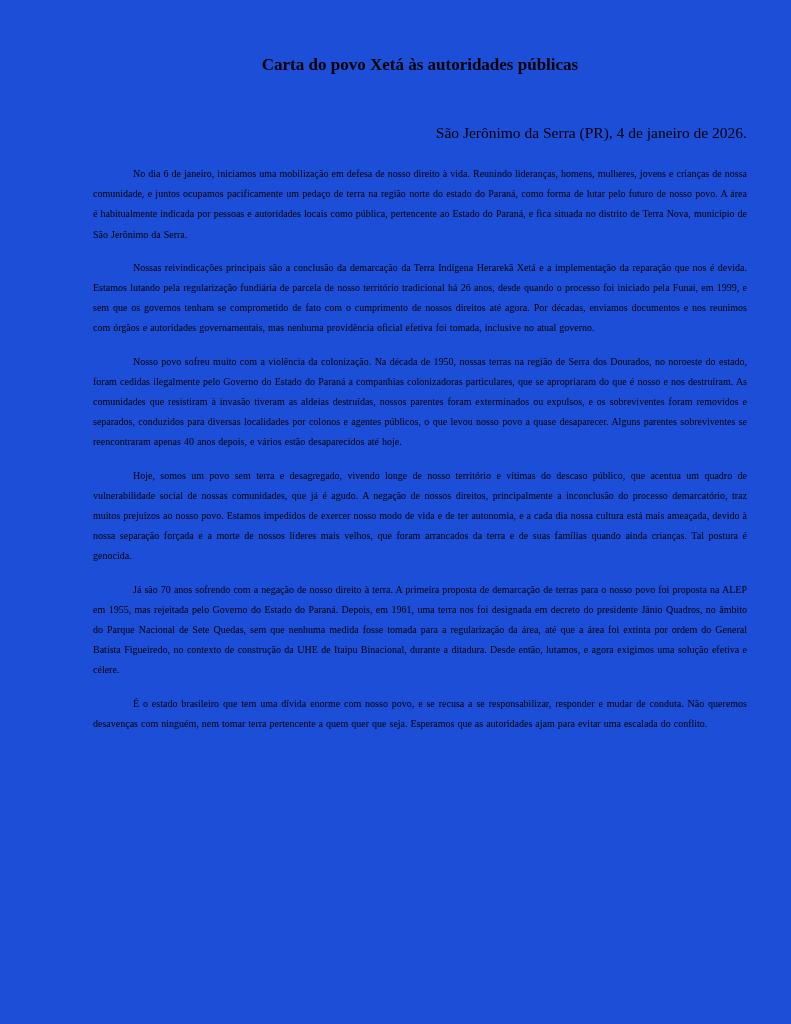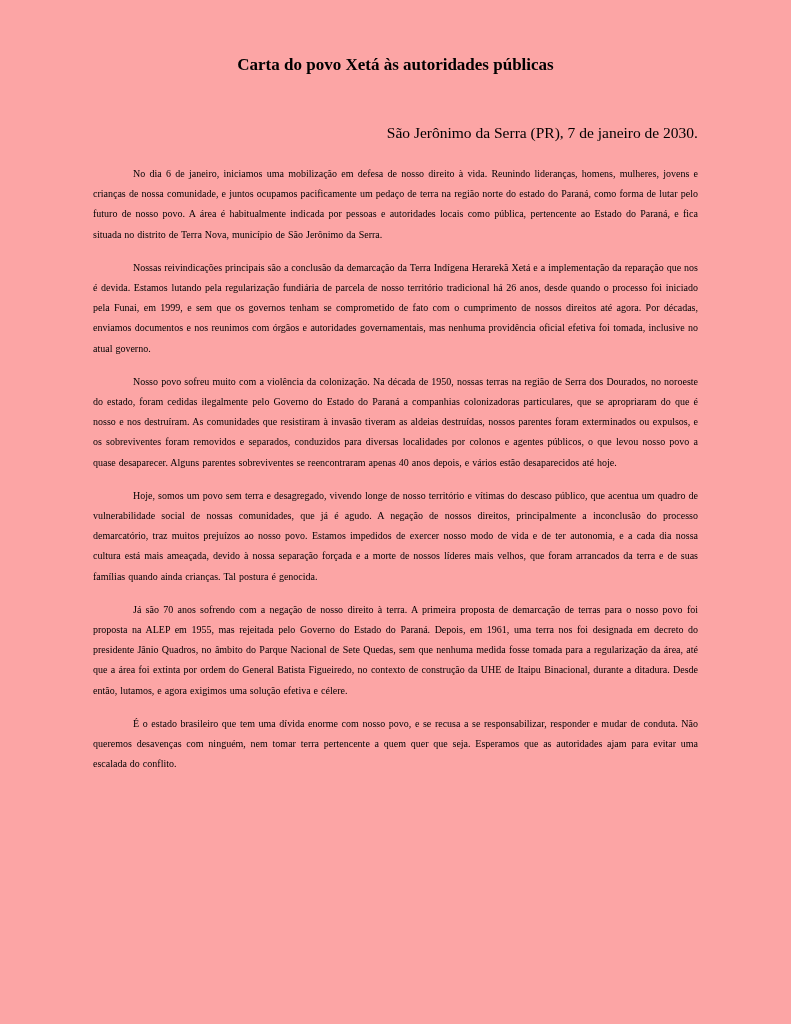--- a/index.html
+++ b/index.html
@@ -6,25 +6,25 @@
   html, body {
     margin: 0;
     padding: 0;
     background: #ffffff;
   }
   .page {
     position: relative;
     width: 791px;
     height: 1024px;
     margin: 0 auto;
-    background: #fca5a5;
+    background: #1d4ed8;
     color: #000000;
     font-family: "Liberation Serif", "DejaVu Serif", serif;
     box-sizing: border-box;
-    padding: 54px 93px 0 93px;
+    padding: 54px 44px 0 93px;
     overflow: hidden;
   }
   .doc-title {
     font-size: 17px;
     font-weight: bold;
     text-align: center;
     margin: 0;
     line-height: 22px;
   }
   .dateline {
@@ -44,21 +44,21 @@
     margin: 0 0 13px 0;
     word-spacing: 0.5px;
   }
 </style>
 </head>
 <body>
 
 <div class="page">
   <h1 class="doc-title">Carta do povo Xetá às autoridades públicas</h1>
 
-  <div class="dateline">São Jerônimo da Serra (PR), 7 de janeiro de 2030.</div>
+  <div class="dateline">São Jerônimo da Serra (PR), 4 de janeiro de 2026.</div>
 
   <div class="body-text">
     <p>No dia 6 de janeiro, iniciamos uma mobilização em defesa de nosso direito à vida. Reunindo lideranças, homens, mulheres, jovens e crianças de nossa comunidade, e juntos ocupamos pacificamente um pedaço de terra na região norte do estado do Paraná, como forma de lutar pelo futuro de nosso povo. A área é habitualmente indicada por pessoas e autoridades locais como pública, pertencente ao Estado do Paraná, e fica situada no distrito de Terra Nova, município de São Jerônimo da Serra.</p>
     <p>Nossas reivindicações principais são a conclusão da demarcação da Terra Indígena Herarekã Xetá e a implementação da reparação que nos é devida. Estamos lutando pela regularização fundiária de parcela de nosso território tradicional há 26 anos, desde quando o processo foi iniciado pela Funai, em 1999, e sem que os governos tenham se comprometido de fato com o cumprimento de nossos direitos até agora. Por décadas, enviamos documentos e nos reunimos com órgãos e autoridades governamentais, mas nenhuma providência oficial efetiva foi tomada, inclusive no atual governo.</p>
     <p>Nosso povo sofreu muito com a violência da colonização. Na década de 1950, nossas terras na região de Serra dos Dourados, no noroeste do estado, foram cedidas ilegalmente pelo Governo do Estado do Paraná a companhias colonizadoras particulares, que se apropriaram do que é nosso e nos destruíram. As comunidades que resistiram à invasão tiveram as aldeias destruídas, nossos parentes foram exterminados ou expulsos, e os sobreviventes foram removidos e separados, conduzidos para diversas localidades por colonos e agentes públicos, o que levou nosso povo a quase desaparecer. Alguns parentes sobreviventes se reencontraram apenas 40 anos depois, e vários estão desaparecidos até hoje.</p>
     <p>Hoje, somos um povo sem terra e desagregado, vivendo longe de nosso território e vítimas do descaso público, que acentua um quadro de vulnerabilidade social de nossas comunidades, que já é agudo. A negação de nossos direitos, principalmente a inconclusão do processo demarcatório, traz muitos prejuízos ao nosso povo. Estamos impedidos de exercer nosso modo de vida e de ter autonomia, e a cada dia nossa cultura está mais ameaçada, devido à nossa separação forçada e a morte de nossos líderes mais velhos, que foram arrancados da terra e de suas famílias quando ainda crianças. Tal postura é genocida.</p>
     <p>Já são 70 anos sofrendo com a negação de nosso direito à terra. A primeira proposta de demarcação de terras para o nosso povo foi proposta na ALEP em 1955, mas rejeitada pelo Governo do Estado do Paraná. Depois, em 1961, uma terra nos foi designada em decreto do presidente Jânio Quadros, no âmbito do Parque Nacional de Sete Quedas, sem que nenhuma medida fosse tomada para a regularização da área, até que a área foi extinta por ordem do General Batista Figueiredo, no contexto de construção da UHE de Itaipu Binacional, durante a ditadura. Desde então, lutamos, e agora exigimos uma solução efetiva e célere.</p>
     <p>É o estado brasileiro que tem uma dívida enorme com nosso povo, e se recusa a se responsabilizar, responder e mudar de conduta. Não queremos desavenças com ninguém, nem tomar terra pertencente a quem quer que seja. Esperamos que as autoridades ajam para evitar uma escalada do conflito.</p>
   </div>
 

